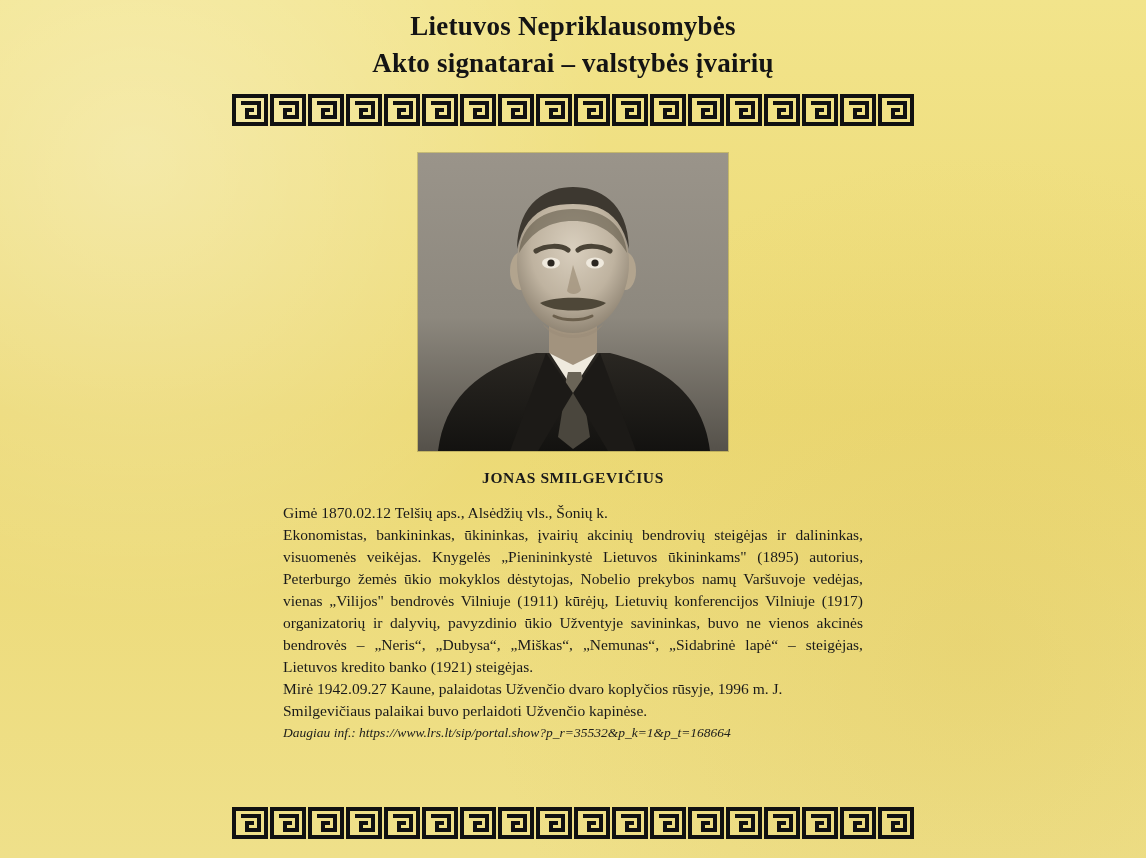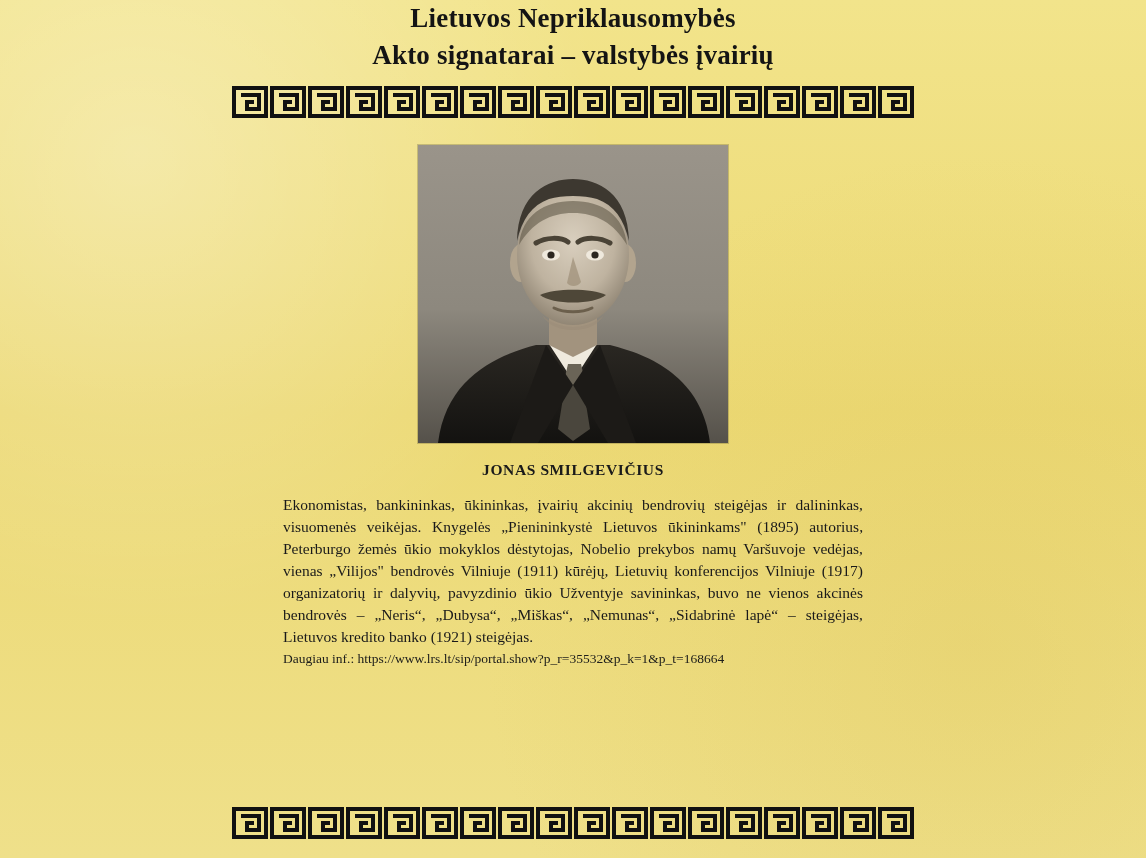--- a/index.html
+++ b/index.html
@@ -21,21 +21,21 @@
   }
 
   .page {
     position: relative;
     width: 1146px;
     height: 858px;
     box-sizing: border-box;
   }
 
   .title-block {
-    padding-top: 0;
+    padding-top: 8px;
     text-align: center;
   }
   .title-line {
     font-family: "Liberation Serif", serif;
     font-weight: bold;
     font-size: 27px;
     letter-spacing: 0.2px;
     line-height: 1.38;
     color: #141414;
   }
@@ -77,20 +77,21 @@
   }
   .bio-line {
     font-size: 15.5px;
     line-height: 1.42;
     text-align: justify;
     text-justify: inter-word;
   }
   .bio-line.first { text-align: left; }
   .bio-line.last { text-align: left; }
   .source-line {
+    font-style: italic;
     font-size: 13.5px;
     line-height: 1.4;
     margin-top: 2px;
     text-align: left;
     color: #20201c;
   }
 
   .bottom-ornament {
     position: absolute;
     left: 0;
@@ -178,21 +179,23 @@
 
         <path d="M124 170 C140 186 170 186 186 170 C176 190 134 190 124 170 Z" fill="#9a8c77" opacity="0.5"></path>
 
         <rect x="0" y="0" width="310" height="298" fill="none"></rect>
       </svg>
     </div>
   </div>
 
   <div class="content">
     <div class="person-name">JONAS SMILGEVIČIUS</div>
+    <div class="bio-line first">Gimė 1870.02.12 Telšių aps., Alsėdžių vls., Šonių k.</div>
     <div class="bio-line">Ekonomistas, bankininkas, ūkininkas, įvairių akcinių bendrovių steigėjas ir dalininkas, visuomenės veikėjas. Knygelės „Pienininkystė Lietuvos ūkininkams" (1895) autorius, Peterburgo žemės ūkio mokyklos dėstytojas, Nobelio prekybos namų Varšuvoje vedėjas, vienas „Vilijos" bendrovės Vilniuje (1911) kūrėjų, Lietuvių konferencijos Vilniuje (1917) organizatorių ir dalyvių, pavyzdinio ūkio Užventyje savininkas, buvo ne vienos akcinės bendrovės – „Neris“, „Dubysa“, „Miškas“, „Nemunas“, „Sidabrinė lapė“ – steigėjas, Lietuvos kredito banko (1921) steigėjas.</div>
+    <div class="bio-line last">Mirė 1942.09.27 Kaune, palaidotas Užvenčio dvaro koplyčios rūsyje, 1996 m. J. Smilgevičiaus palaikai buvo perlaidoti Užvenčio kapinėse.</div>
     <div class="source-line">Daugiau inf.: https://www.lrs.lt/sip/portal.show?p_r=35532&amp;p_k=1&amp;p_t=168664</div>
   </div>
 
   <div class="bottom-ornament">
     <svg class="meander bottom" viewBox="0 0 684 34" aria-hidden="true">
       <defs>
         <pattern id="meanderPatBottom" x="0" y="0" width="38" height="34" patternUnits="userSpaceOnUse">
           <g fill="none" stroke="#111111" stroke-width="4">
             <rect x="3" y="3" width="32" height="28"></rect>
             <path d="M10 10 H28 V24 H16 V17 H23"></path>

